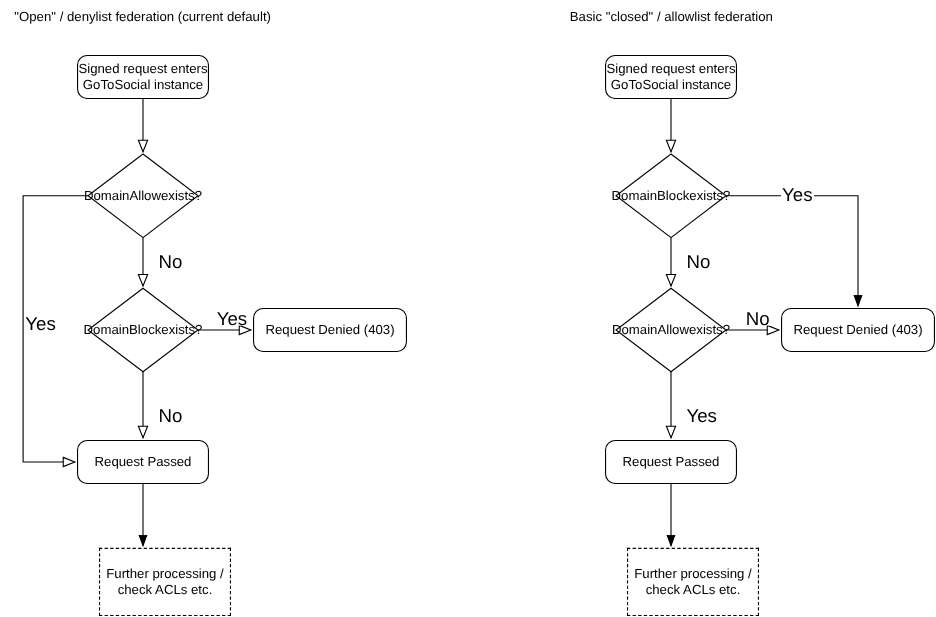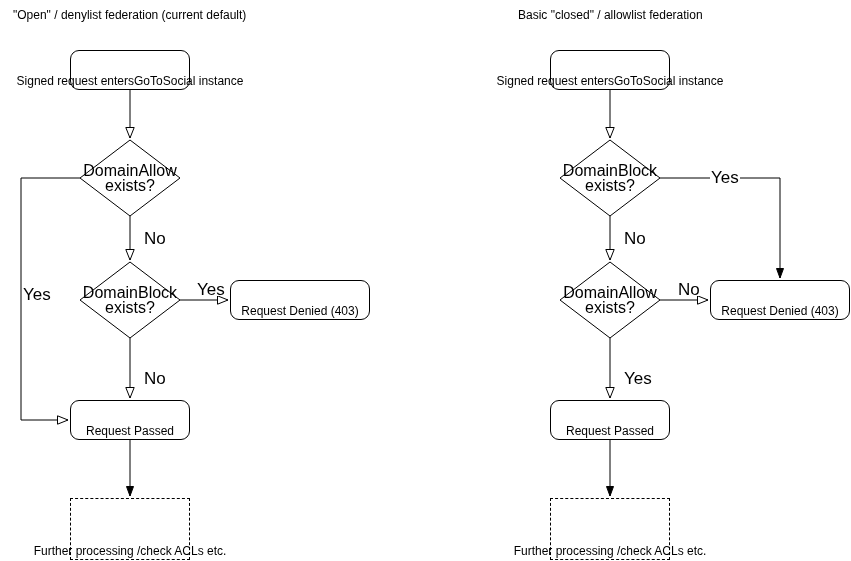--- a/index.html
+++ b/index.html
@@ -33,39 +33,41 @@
     fill: var(--node-fill);
     stroke: var(--stroke);
     stroke-width: 1;
   }
   .node {
     position: absolute;
     background: var(--node-fill);
     border: 1px solid var(--stroke);
     border-radius: 9px;
     display: flex;
-    align-items: flex-end;
+    flex-direction: column;
+    align-items: center;
     justify-content: center;
     text-align: center;
     font-size: 12px;
     line-height: 15px;
     color: var(--text);
   }
   .node.dashed {
     border: 1px dashed var(--stroke);
     border-radius: 0;
+    margin-left: 20px;
   }
   .diamond-label {
     position: absolute;
     display: flex;
-    flex-direction: column;
+    flex-direction: row;
     align-items: center;
     justify-content: center;
     text-align: center;
-    font-size: 16px;
+    font-size: 12px;
     line-height: 15px;
     color: var(--text);
     background: transparent;
     pointer-events: none;
   }
   .edge-label {
     position: absolute;
     font-size: 17px;
     line-height: 12px;
     color: var(--text);

